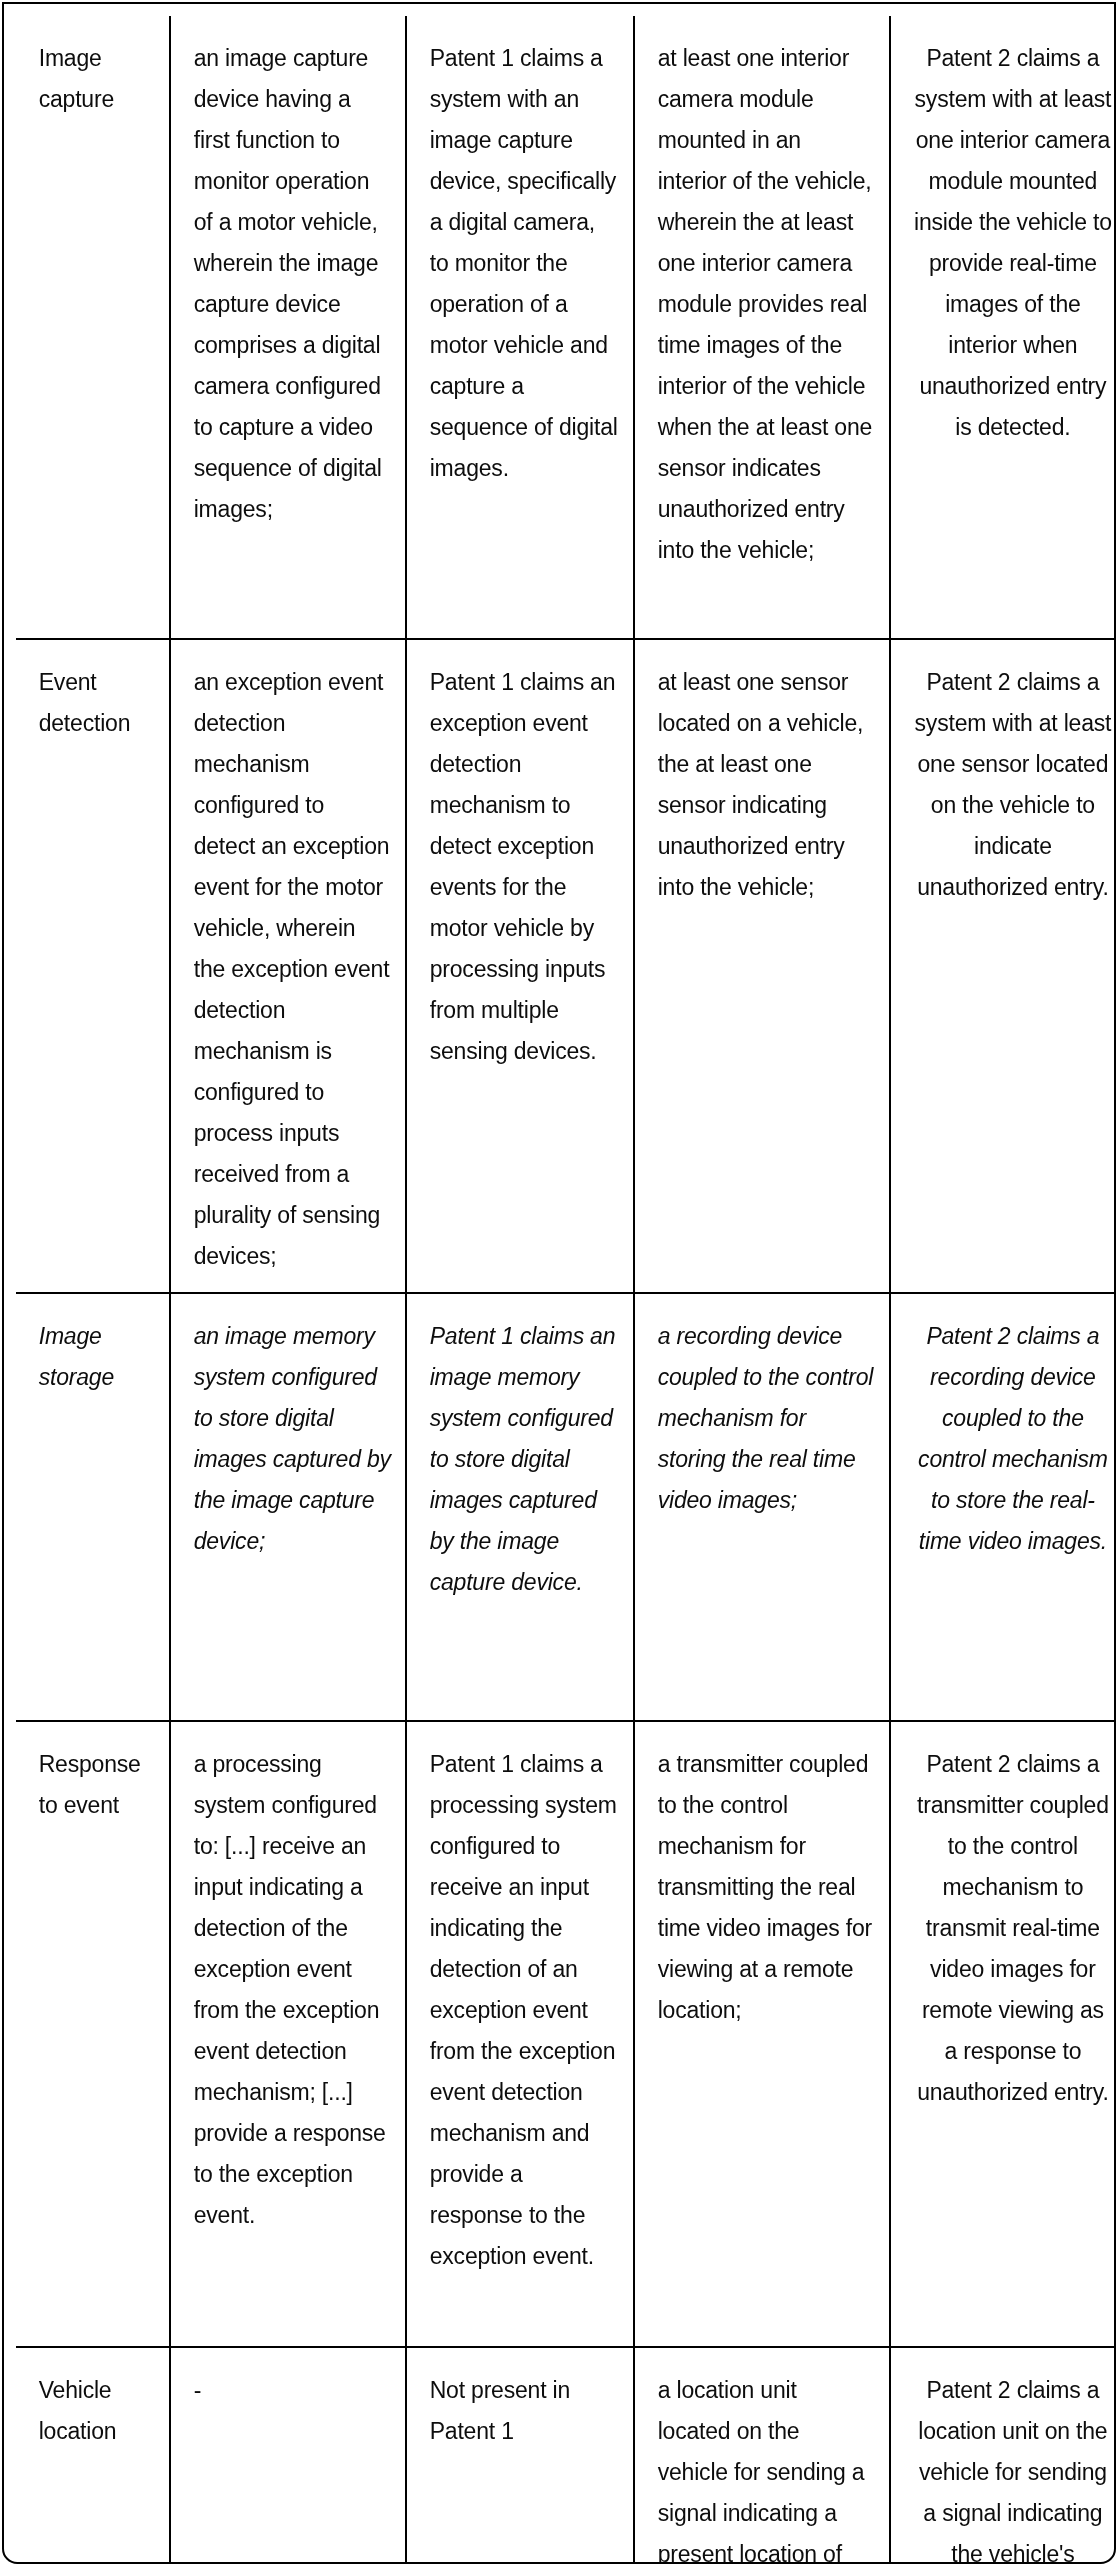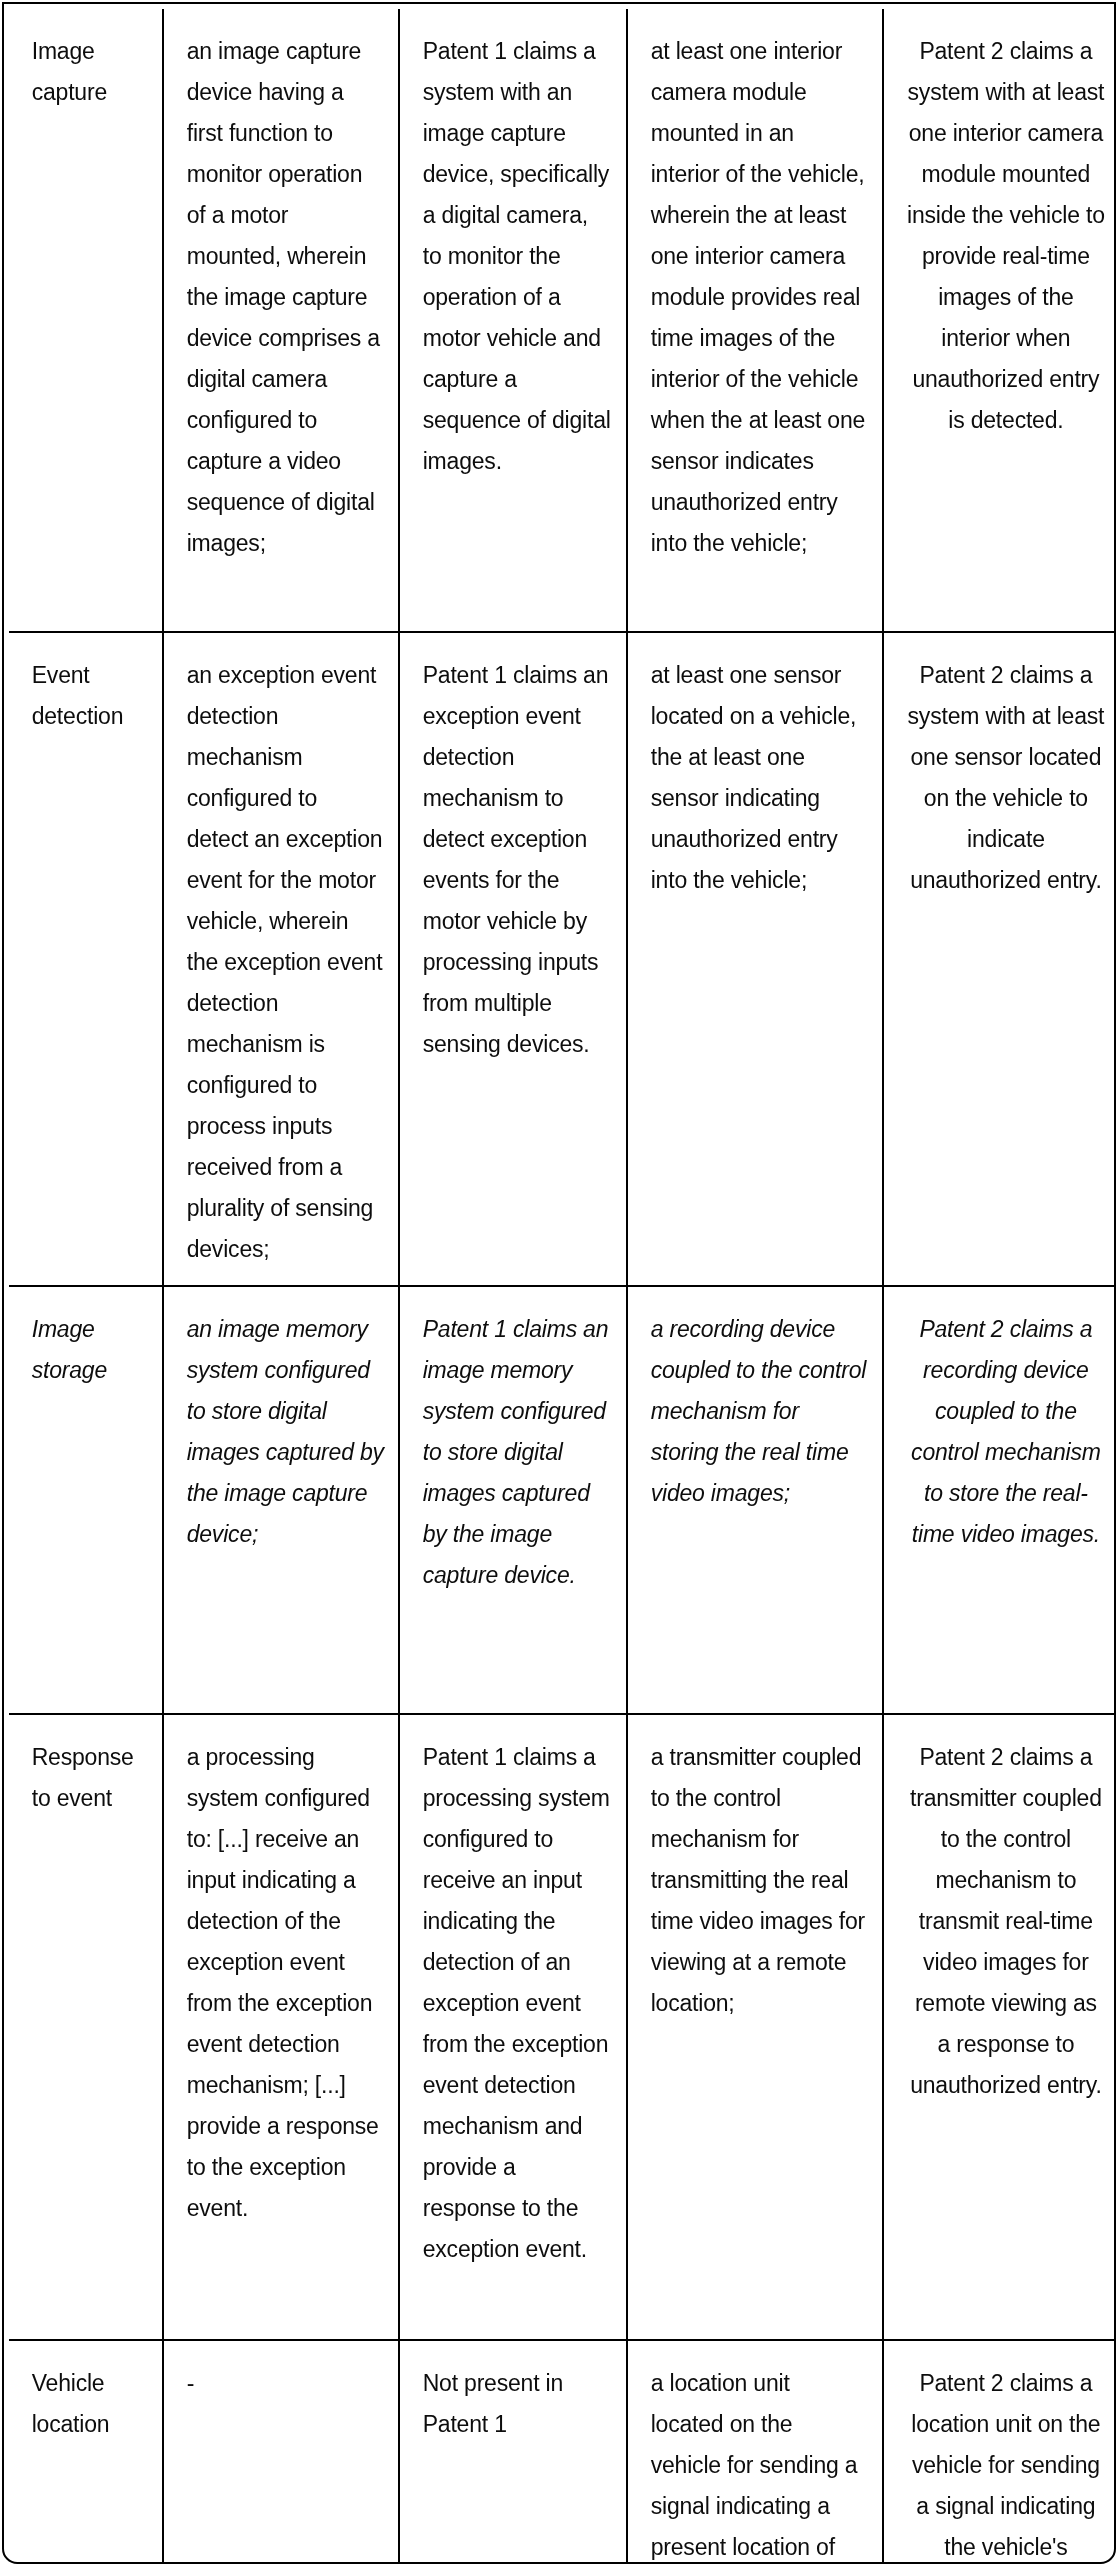--- a/index.html
+++ b/index.html
@@ -1,15 +1,15 @@
 <!DOCTYPE html>
 <html style="font-size:13.6px"><head>
 <meta charset="utf-8">
 <style>
-  * { margin: 0; padding: 5px; box-sizing: border-box; }
+  * { margin: 0; padding: 12px; box-sizing: border-box; }
   html, body {
     width: 1120px;
     height: 2576px;
     background: #ffffff;
     font-family: "Liberation Sans", "DejaVu Sans", sans-serif;
   }
   .table-wrap {
     position: absolute;
     left: 1.7px;
     top: 1.7px;
@@ -53,21 +53,21 @@
     <colgroup>
       <col class="c1">
         <col class="c2">
         <col class="c3">
         <col class="c4">
         <col class="c5">
     </colgroup>
     <tbody>
       <tr style="height:623px;">
         <td>Image capture</td>
-        <td>an image capture device having a first function to monitor operation of a motor mounted, wherein the image capture device comprises a digital camera configured to capture a video sequence of digital images;</td>
+        <td>an image capture device having a first function to monitor operation of a motor vehicle, wherein the image capture device comprises a digital camera configured to capture a video sequence of digital images;</td>
         <td>Patent 1 claims a system with an image capture device, specifically a digital camera, to monitor the operation of a motor vehicle and capture a sequence of digital images.</td>
         <td>at least one interior camera module mounted in an interior of the vehicle, wherein the at least one interior camera module provides real time images of the interior of the vehicle when the at least one sensor indicates unauthorized entry into the vehicle;</td>
         <td>Patent 2 claims a system with at least one interior camera module mounted inside the vehicle to provide real-time images of the interior when unauthorized entry is detected.</td>
       </tr>
       <tr style="height:595px;">
         <td>Event detection</td>
         <td>an exception event detection mechanism configured to detect an exception event for the motor vehicle, wherein the exception event detection mechanism is configured to process inputs received from a plurality of sensing devices;</td>
         <td>Patent 1 claims an exception event detection mechanism to detect exception events for the motor vehicle by processing inputs from multiple sensing devices.</td>
         <td>at least one sensor located on a vehicle, the at least one sensor indicating unauthorized entry into the vehicle;</td>
         <td>Patent 2 claims a system with at least one sensor located on the vehicle to indicate unauthorized entry.</td>

